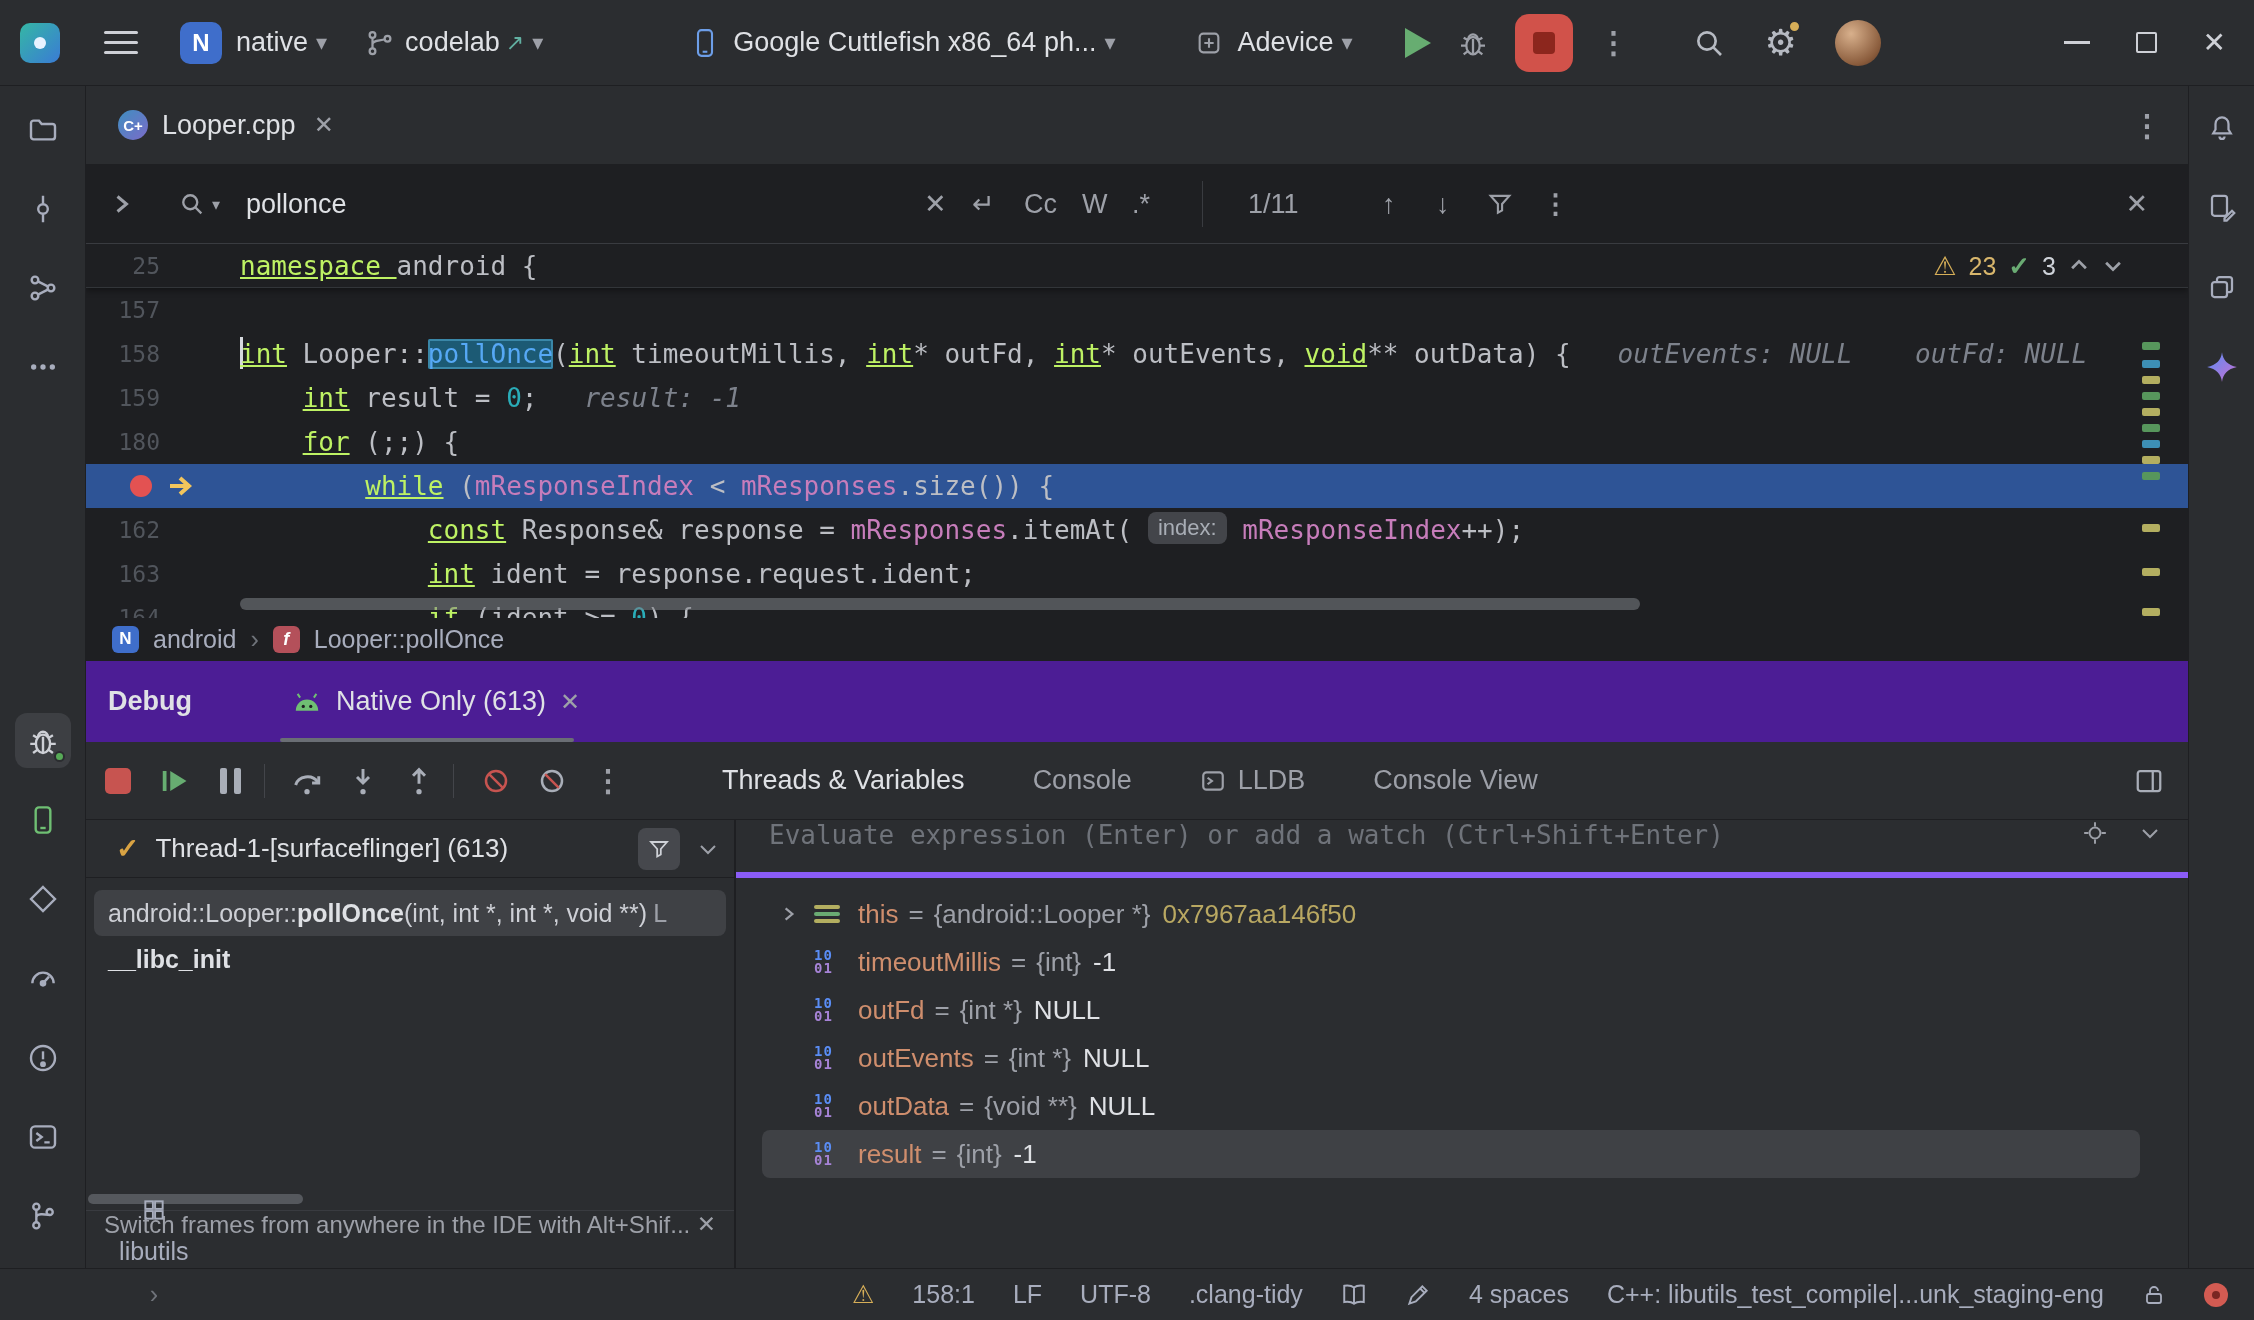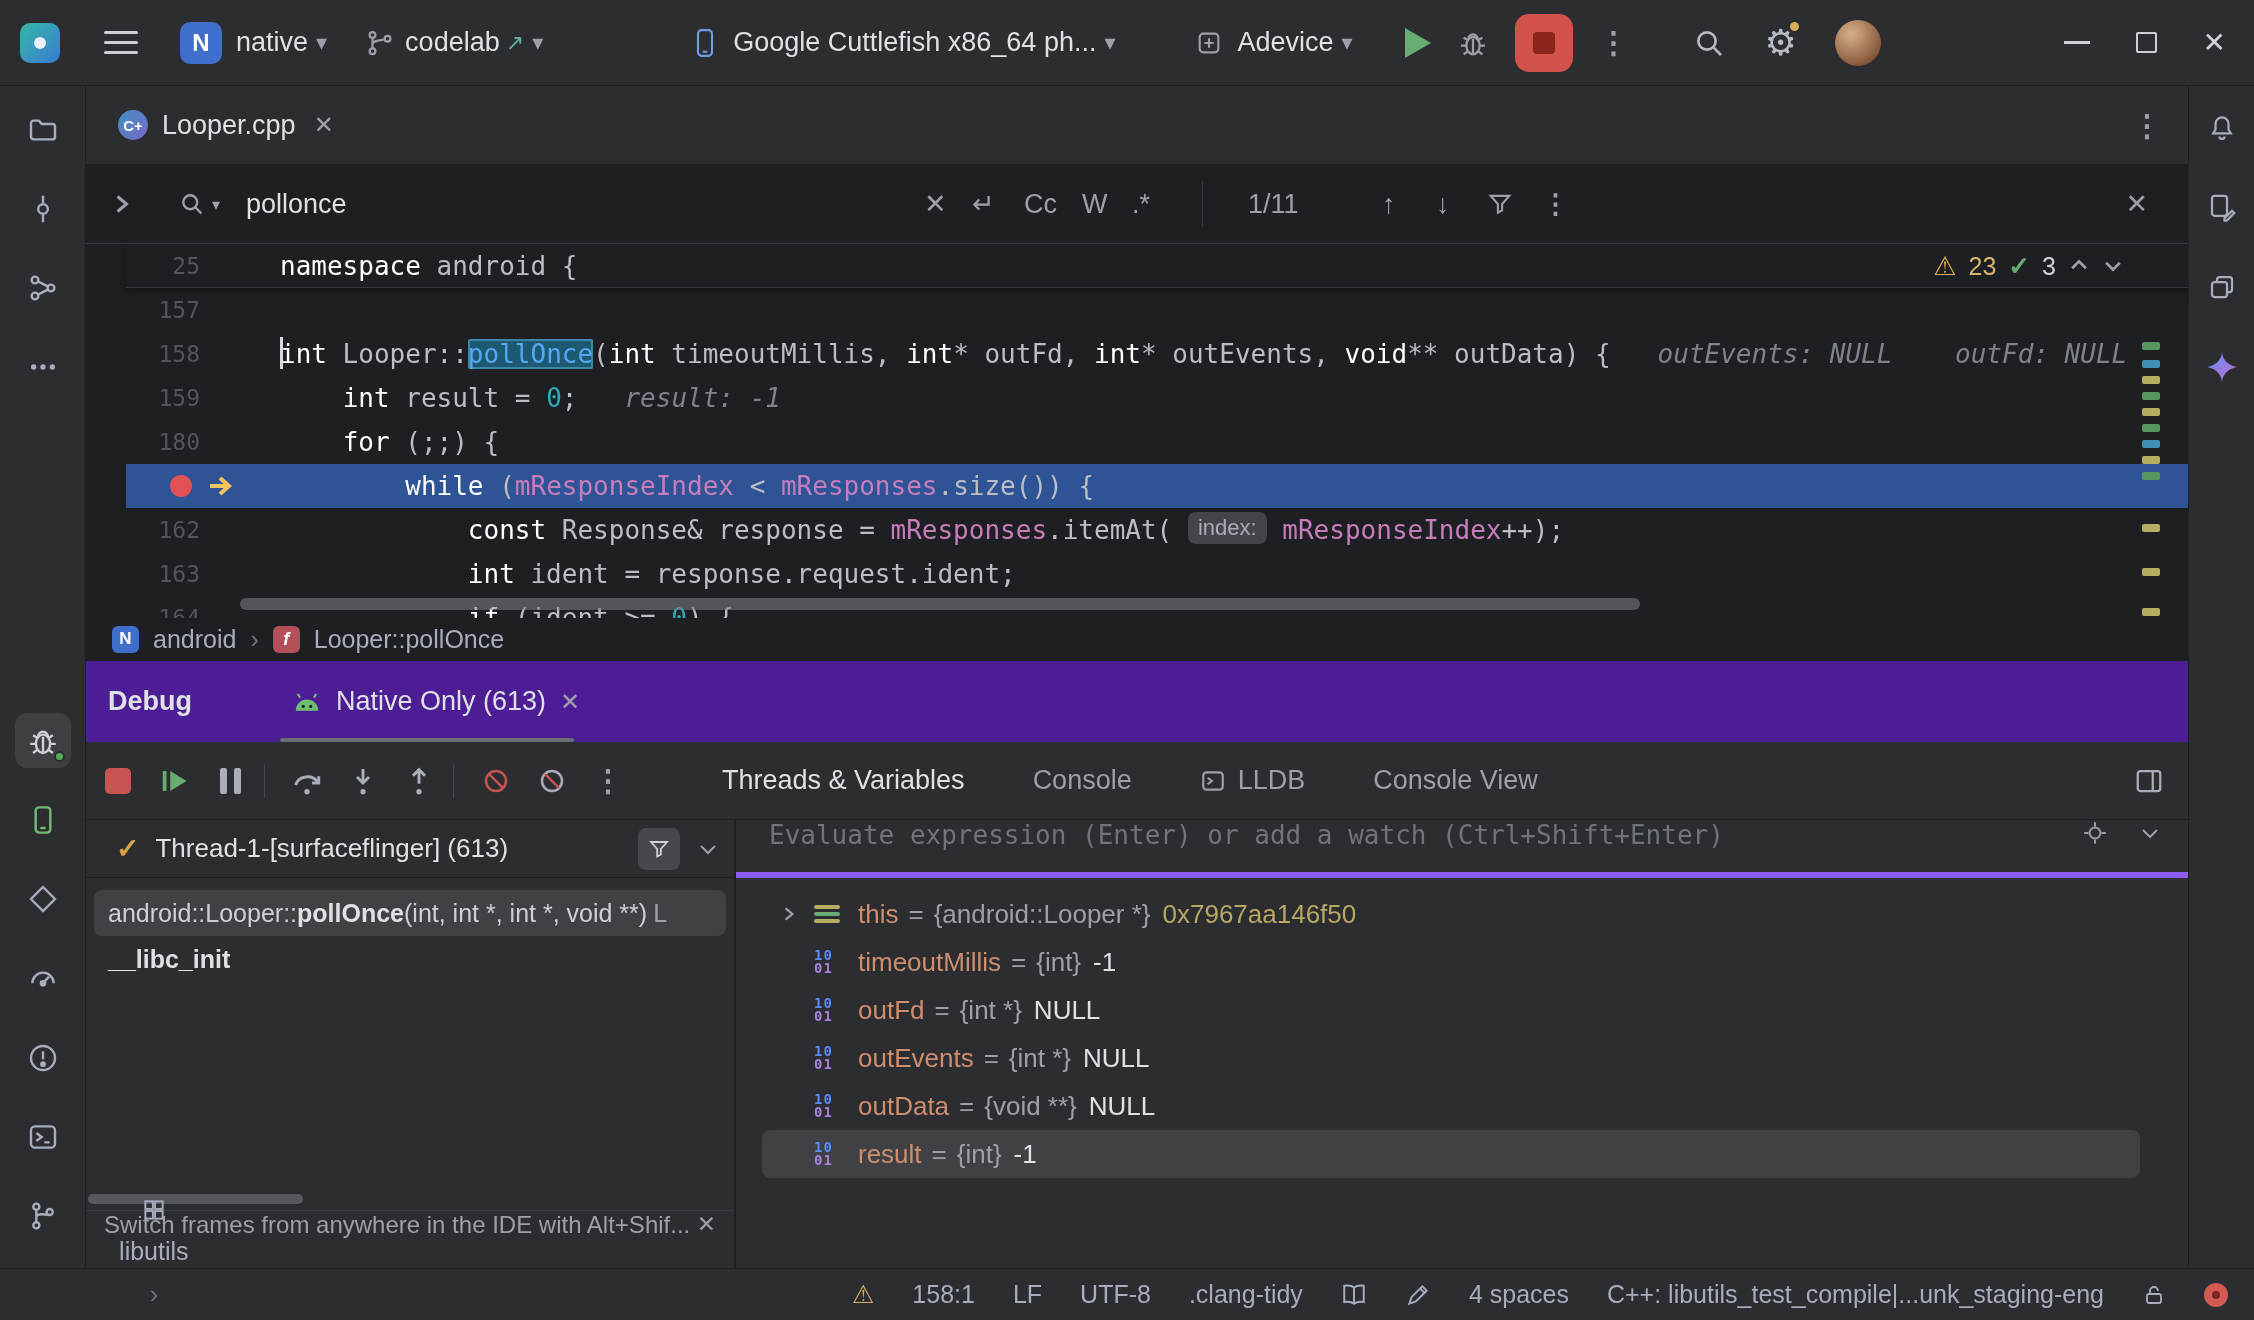--- a/index.html
+++ b/index.html
@@ -64,29 +64,29 @@
   .tabbar-more { margin-left:auto; margin-right:26px; color:#9da0a8; font-size:30px; font-weight:bold; }
 
   
   .findbar { position:relative; height:79px; background:#1e1f22; border-bottom:1px solid #393b40; font-size:27px; }
   .findbar > * { position:absolute; top:50%; transform:translateY(-50%); }
   .f-dim { color:#9da0a8; }
   .f-query { color:#dfe1e5; }
   .f-sep { left:1116px; width:1px; height:46px; background:#393b40; }
 
   
-  .editor { position:relative; height:374px; overflow:hidden; background:#1e1f22;padding-left:40px; }
+  .editor { position:relative; height:374px; overflow:hidden; background:#1e1f22; }
   .sticky { height:44px; display:flex; align-items:center; border-bottom:1px solid #323539;
             box-shadow:0 3px 6px rgba(0,0,0,.35); position:relative; z-index:5; background:#1e1f22; }
   .crow { height:44px; display:flex; align-items:center; position:relative; }
   .crow.exec { background:#2e5496; }
   .gutter { width:74px; flex:0 0 auto; text-align:right; font-family:"DejaVu Sans Mono",monospace;
             font-size:23px; color:#51555c; position:relative; height:100%; line-height:44px; }
   .codeline { padding-left:80px; font-family:"DejaVu Sans Mono",monospace; font-size:26px; white-space:pre; line-height:44px; }
-  .tk.kw { color:#ffffff; } .tk.pl { color:#bcbec4; } .tk.num { color:#2aacb8; }
+  .tk.kw { color:#bef264;text-decoration:underline; } .tk.pl { color:#bcbec4; } .tk.num { color:#2aacb8; }
   .tk.field { color:#c77dbb; } .tk.fn { color:#56a8f5; }
   .tk.dbg { color:#7d828c; font-style:italic; }
   .tk.sel { background:#1c5a74; box-shadow:0 0 0 2px #3a87a8 inset; border-radius:2px; }
   .chip { display:inline-block; background:#43454a; color:#a8adb5; border-radius:8px; padding:0 10px;
           font-family:"Liberation Sans",sans-serif; font-size:22px; line-height:32px; vertical-align:4px; }
   .caret { display:inline-block; width:3px; height:32px; background:#d6d9de; margin-right:-3px; vertical-align:-6px; }
   .bp { position:absolute; left:44px; top:11px; width:22px; height:22px; border-radius:50%; background:#e35252; }
   .execArrow { position:absolute; left:82px; top:11px; }
   .hscroll { position:absolute; left:154px; top:354px; width:1400px; height:12px; border-radius:6px;
              background:rgba(125,129,135,.55); z-index:6; }

